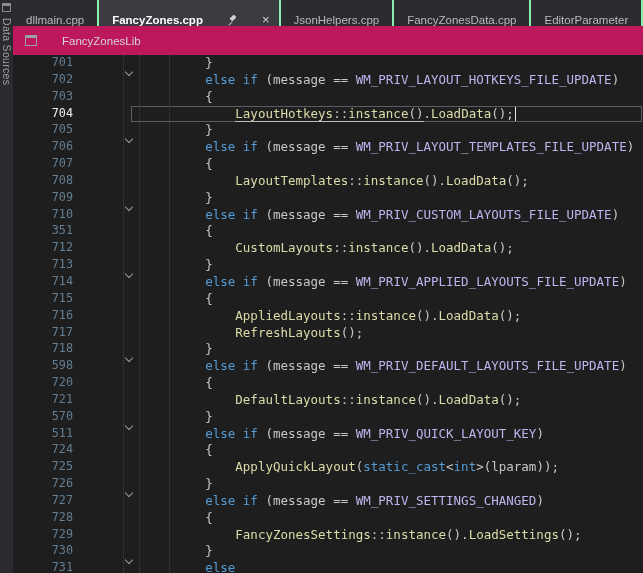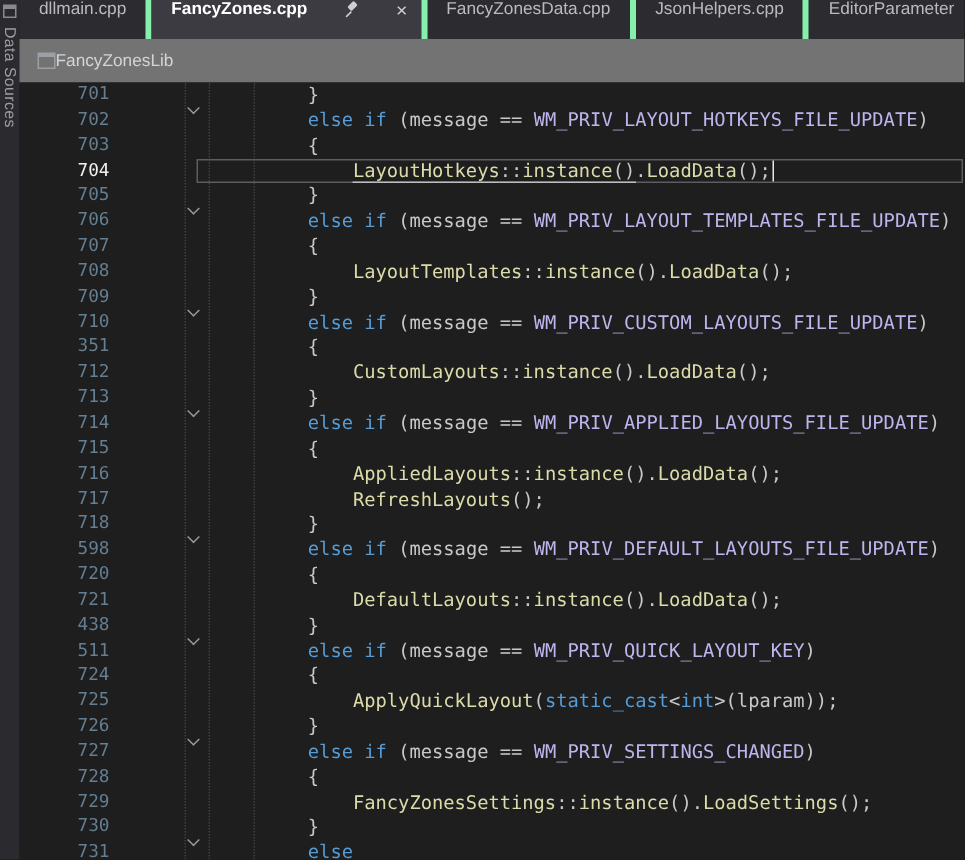--- a/index.html
+++ b/index.html
@@ -9,29 +9,29 @@
   
   .side-strip{width:13px;background:#2b2b2f;display:flex;flex-direction:column;align-items:center;flex:none}
   .strip-icon{width:9px;height:9px;border:1px solid #8a8a8e;border-top:3px solid #8a8a8e;margin-top:3px;flex:none}
   .strip-label{writing-mode:vertical-lr;color:#9b9ea2;font-size:10.5px;margin-top:6px;white-space:nowrap;letter-spacing:.3px}
 
   .main{flex:1;display:flex;flex-direction:column;min-width:0}
 
   
   .tab-bar{height:26px;background:var(--chrome-bg);flex:none;overflow:hidden}
   .tabs{display:flex;height:100%}
-  .tab{display:flex;align-items:flex-start;padding:0 13px;border-right:4px solid #86efac;color:var(--tab-text);font-size:11.5px;white-space:nowrap;cursor:default}
+  .tab{display:flex;align-items:flex-end;padding:0 13px;border-right:2px solid #86efac;color:var(--tab-text);font-size:11.5px;white-space:nowrap;cursor:default}
   .tab.active{background:var(--tab-active-bg);color:var(--tab-active-text);font-weight:bold;gap:24px;padding-right:9px}
   .tab .close{font-size:13px;font-weight:normal;color:#d0d0d0;line-height:1}
   .pin{position:relative;width:11px;height:12px;flex:none}
   .pin::before{content:"";position:absolute;left:4px;top:1px;width:4px;height:6px;background:#cfcfcf;border-radius:1px;transform:rotate(45deg)}
   .pin::after{content:"";position:absolute;left:3px;top:7px;width:1px;height:5px;background:#cfcfcf;transform:rotate(45deg)}
 
   
-  .nav-bar{height:29px;background:#737373;display:flex;align-items:center;padding-left:12px;gap:0;flex:none}
+  .nav-bar{height:29px;background:#be185d;display:flex;align-items:center;padding-left:12px;gap:25px;flex:none}
   .proj-icon{width:12px;height:11px;border:1px solid #9aa0a6;border-top:3px solid #9aa0a6;flex:none}
   .proj-name{color:#d2d4d8;font-size:11.5px}
 
   
   .editor{flex:1;position:relative;background:var(--editor-bg);overflow:hidden;font-family:"DejaVu Sans Mono",monospace;font-size:12.5px}
   .guide{position:absolute;top:0;bottom:0;border-left:1px dotted var(--guide)}
   .g0{left:110px}.g1{left:126px}.g2{left:156px}
 
   .line{display:flex;height:16.85px;align-items:flex-start;position:relative}
   .glyph{width:34px;flex:none;height:100%}
@@ -62,24 +62,24 @@
       <div class="tabs">
           <div class="tab">
             <span class="tab-label">dllmain.cpp</span>
           </div>
           <div class="tab active">
             <span class="tab-label">FancyZones.cpp</span>
             <span class="pin"></span>
             <span class="close">×</span>
           </div>
           <div class="tab">
+            <span class="tab-label">JsonHelpers.cpp</span>
+          </div>
+          <div class="tab">
             <span class="tab-label">FancyZonesData.cpp</span>
-          </div>
-          <div class="tab">
-            <span class="tab-label">JsonHelpers.cpp</span>
           </div>
           <div class="tab">
             <span class="tab-label">EditorParameter</span>
           </div>
         </div>
     </div>
 
     <div class="nav-bar">
       <span class="proj-icon"></span>
       <span class="proj-name">FancyZonesLib</span>
@@ -243,21 +243,21 @@
           </div>
           <div class="line">
             <div class="glyph"></div>
             <div class="num">721</div>
             <div class="spacer"></div>
             <div class="fold"></div>
             <div class="code"><span class="c-pl">            </span><span class="c-fn">DefaultLayouts</span><span class="c-pl">::</span><span class="c-fn">instance</span><span class="c-pl">().</span><span class="c-fn">LoadData</span><span class="c-pl">();</span></div>
           </div>
           <div class="line">
             <div class="glyph"></div>
-            <div class="num">438</div>
+            <div class="num">570</div>
             <div class="spacer"></div>
             <div class="fold"></div>
             <div class="code"><span class="c-pl">        }</span></div>
           </div>
           <div class="line">
             <div class="glyph"></div>
             <div class="num">511</div>
             <div class="spacer"></div>
             <div class="fold">
               <span class="chev"></span>

